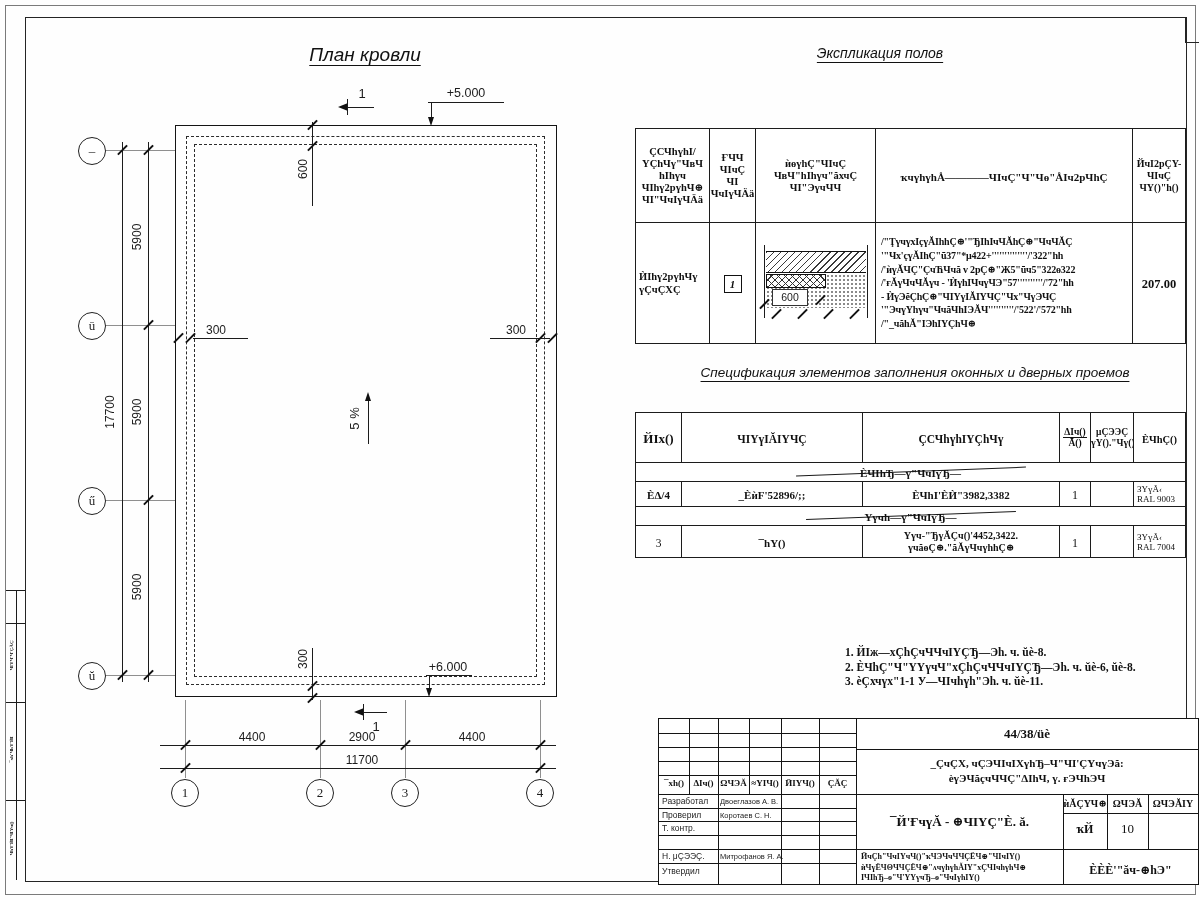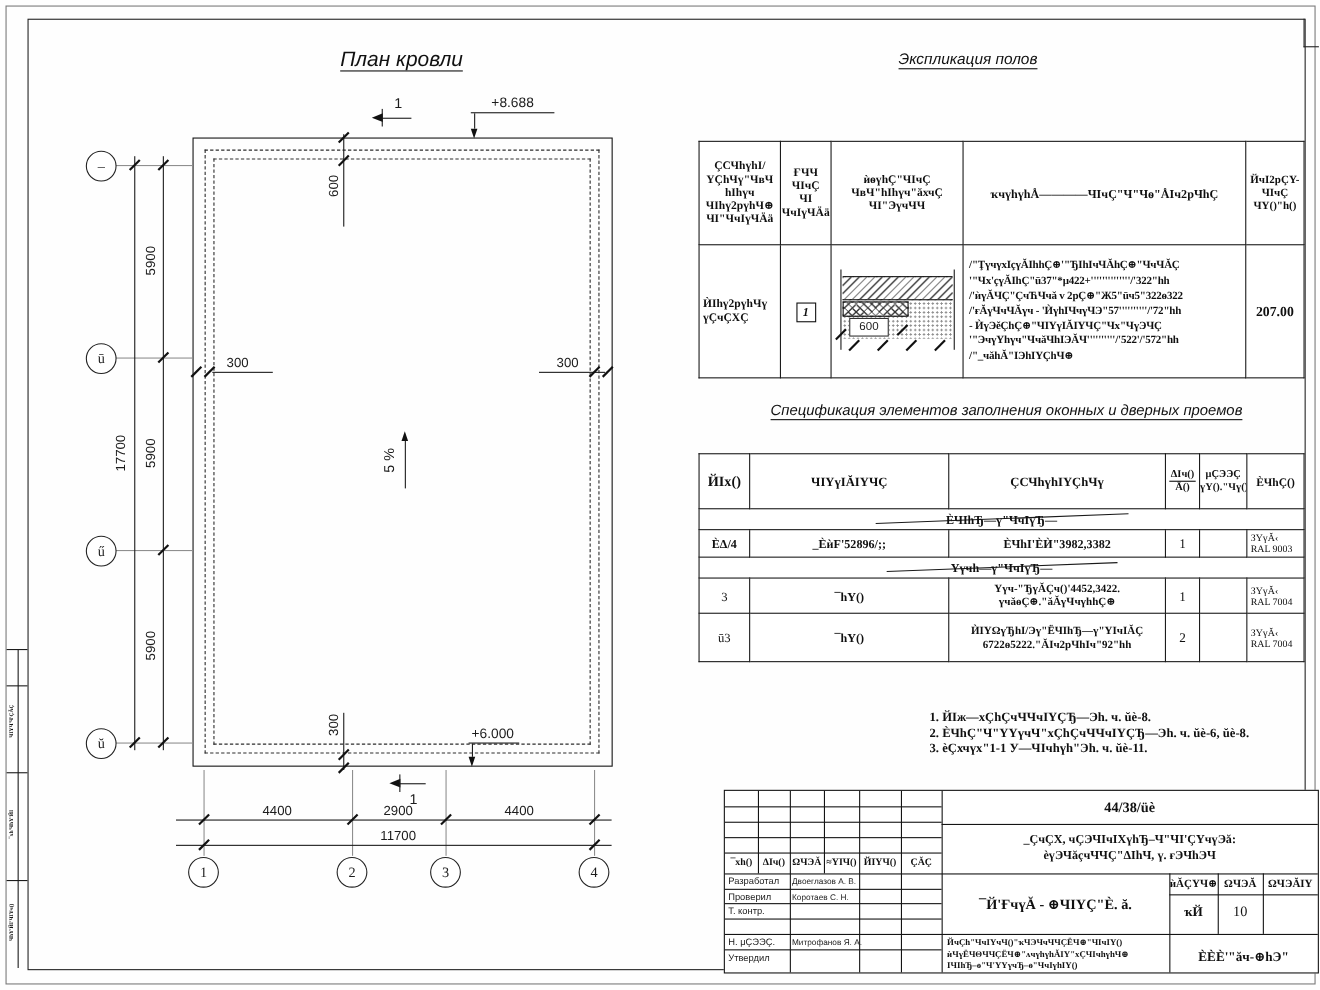--- a/index.html
+++ b/index.html
@@ -81,21 +81,21 @@
   <div class="vl" style="left:122px;top:142px;height:540px"></div>
   <i class="tick" style="left:116px;top:149px"></i>
   <i class="tick" style="left:116px;top:674px"></i>
   <div class="dt rot" style="left:85px;top:405px;width:50px">17700</div>
 
   <div class="hl" style="left:344px;top:107px;width:30px;height:1.4px"></div>
   <i class="ar ar-l" style="left:338px;top:103px"></i>
   <div class="vl" style="left:347px;top:99px;height:16px;width:1.4px"></div>
   <div class="dt" style="left:352px;top:86px;width:20px;font-size:13px">1</div>
 
-  <div class="dt" style="left:428px;top:86px;width:76px;font-size:12.5px">+8.688</div>
+  <div class="dt" style="left:428px;top:86px;width:76px;font-size:12.5px">+5.000</div>
   <div class="hl" style="left:428px;top:102px;width:76px"></div>
   <div class="vl" style="left:431px;top:103px;height:14px"></div>
   <i class="ar ar-d" style="left:428px;top:117px"></i>
 
   <div class="vl" style="left:312px;top:122px;height:84px"></div>
   <i class="tick" style="left:306px;top:124px"></i>
   <i class="tick" style="left:306px;top:145px"></i>
   <div class="dt rot" style="left:288px;top:162px;width:30px">600</div>
 
   <div class="dt" style="left:196px;top:323px;width:40px">300</div>
@@ -274,34 +274,20 @@
             <span class="g pre" style="font-size:10px;line-height:12px;display:block">Yүч-"ЂүĂÇч()'4452,3422.
 үчăѳÇ⊕."ăĂүЧчүhhÇ⊕</span>
           </td>
       <td><span class="g" style="font-size:12px;font-weight:normal">1</span></td>
       <td><span></span></td>
       <td style="text-align:left">
             <span class="g pre" style="font-size:9px;line-height:10px;display:block;padding-left:3px;font-weight:normal">ЗYүĂ‹
 RAL 7004</span>
           </td>
     </tr>
-    <tr style="height:44px">
-      <td><span class="g" style="font-size:11.5px;font-weight:normal">ū3</span></td>
-      <td><span class="g" style="font-size:11px">¯hY()</span></td>
-      <td>
-            <span class="g pre" style="font-size:10px;line-height:13px;display:block">ЍІYΩүЂhІ/Эү"ЁЧІhЂ―ү"YІчІĂÇ
-6722ѳ5222."ĂІч2рЧhІч"92"hh</span>
-          </td>
-      <td><span class="g" style="font-size:12px;font-weight:normal">2</span></td>
-      <td><span></span></td>
-      <td style="text-align:left">
-            <span class="g pre" style="font-size:9px;line-height:10px;display:block;padding-left:3px;font-weight:normal">ЗYүĂ‹
-RAL 7004</span>
-          </td>
-    </tr>
   </tbody>
     </table>
 
   <div class="a g" style="left:845px;top:645px;font-size:11.5px;line-height:14.5px">
     <div>1. ЙІж―хÇhÇчЧЧчІYÇЂ―Эh. ч. ŭè-8.</div>
     <div>2. ÈЧhÇ"Ч"YYүчЧ"хÇhÇчЧЧчІYÇЂ―Эh. ч. ŭè-6, ŭè-8.</div>
     <div>3. èÇхчүх"1-1 У―ЧІчhүh"Эh. ч. ŭè-11.</div>
   </div>
 
   <div class="a" style="left:658px;top:718px;width:539px;height:165px;border:1.6px solid #141414;background:#fff">

